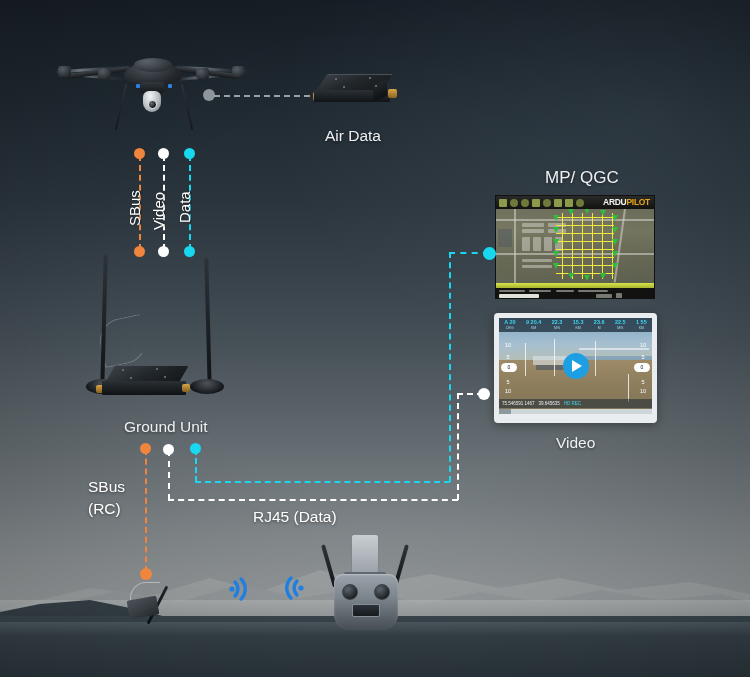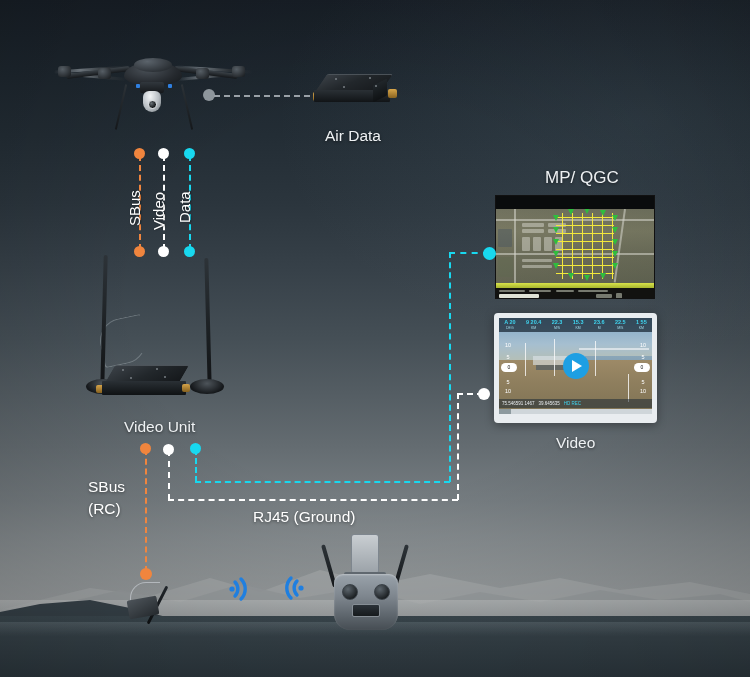--- a/index.html
+++ b/index.html
@@ -488,24 +488,37 @@
     <div class="gu-base" style="left:120px; top:124px;"></div>
     <div class="gu-conn" style="left:26px; top:130px;"></div>
     <div class="gu-top"></div>
     <div class="gu-front"></div>
     <div class="gu-conn" style="left:112px; top:129px;"></div>
     <div class="au-screw" style="left:52px; top:114px;"></div>
     <div class="au-screw" style="left:86px; top:113px;"></div>
     <div class="au-screw" style="left:60px; top:122px;"></div>
     <div class="au-screw" style="left:94px; top:121px;"></div>
   </div>
-  <div class="devlabel" style="left:124px; top:418px;">Video Unit</div>
+  <div class="devlabel" style="left:124px; top:418px;">Ground Unit</div>
 
   <div class="devlabel" style="left:545px; top:168px; font-size:17px;">MP/ QGC</div>
   <div class="mpqgc">
+    <div class="mp-toolbar">
+      <span class="mp-tb-icon"></span>
+      <span class="mp-tb-icon alt"></span>
+      <span class="mp-tb-icon alt"></span>
+      <span class="mp-tb-icon"></span>
+      <span class="mp-tb-icon alt"></span>
+      <span class="mp-tb-icon"></span>
+      <span class="mp-tb-icon"></span>
+      <span class="mp-tb-icon alt"></span>
+      <div class="mp-logo">
+        <span class="a">ARDU</span><span class="b">PILOT</span>
+      </div>
+    </div>
     <div class="mp-map">
       <div class="mp-road" style="left:0;top:10px;width:160px;height:1.5px;"></div>
       <div class="mp-road" style="left:0;top:44px;width:160px;height:2px;"></div>
       <div class="mp-road" style="left:18px;top:0;width:1.5px;height:74px;"></div>
       <div class="mp-road" style="left:128px;top:0;width:1.5px;height:74px;transform:rotate(8deg);transform-origin:top;"></div>
       <div class="mp-field" style="left:2px;top:20px;width:14px;height:18px;"></div>
       <div class="mp-field" style="left:2px;top:48px;width:15px;height:20px;background:rgba(95,105,80,0.4);"></div>
       <div class="mp-block" style="left:26px;top:14px;width:22px;height:4px;"></div>
       <div class="mp-block" style="left:26px;top:20px;width:22px;height:4px;"></div>
       <div class="mp-block" style="left:52px;top:14px;width:18px;height:4px;"></div>
@@ -642,21 +655,21 @@
   <div class="seg h c-cyan" style="left:195px; top:481px; width:255px;"></div>
   <div class="seg v c-cyan" style="left:449px; top:252px; height:230px;"></div>
   <div class="seg h c-cyan" style="left:449px; top:252px; width:40px;"></div>
   <div class="dot cyan" style="left:483px; top:247px; width:13px; height:13px;"></div>
 
   <div class="seg v c-white" style="left:168px; top:450px; height:50px;"></div>
   <div class="seg h c-white" style="left:168px; top:499px; width:290px;"></div>
   <div class="seg v c-white" style="left:457px; top:393px; height:107px;"></div>
   <div class="seg h c-white" style="left:457px; top:393px; width:26px;"></div>
   <div class="dot white" style="left:478px; top:388px; width:12px; height:12px;"></div>
-  <div class="hlabel" style="left:253px; top:508px;">RJ45 (Ground)</div>
+  <div class="hlabel" style="left:253px; top:508px;">RJ45 (Data)</div>
 
   <div class="seg v c-orange" style="left:145px; top:449px; height:123px;"></div>
   <div class="dot orange" style="left:140px; top:568px; width:12px; height:12px;"></div>
   <div class="hlabel" style="left:88px; top:478px;">SBus</div>
   <div class="hlabel" style="left:88px; top:500px;">(RC)</div>
 
   <div class="rx">
     <div class="rx-wire"></div>
     <div class="rx-ant"></div>
     <div class="rx-box"></div>

